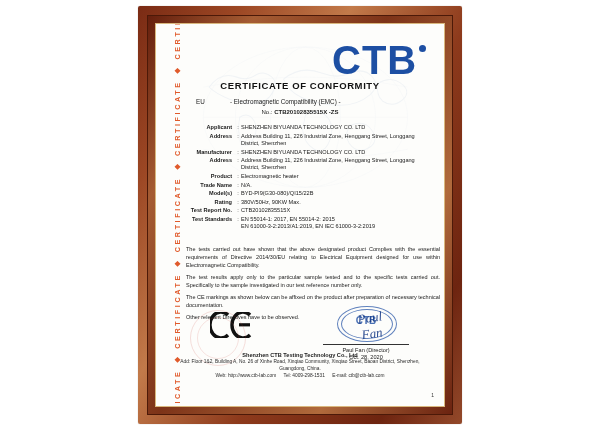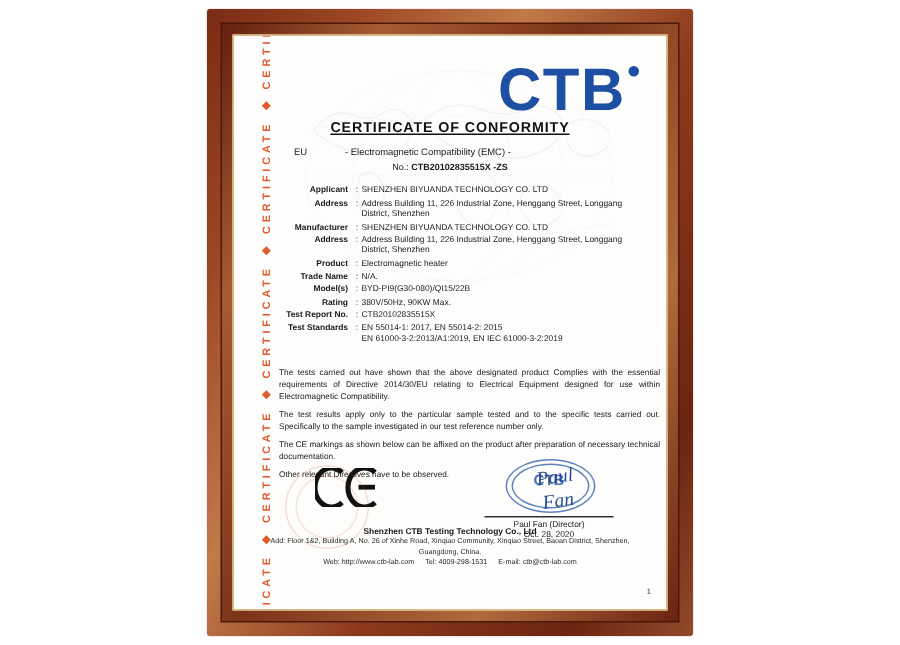--- a/index.html
+++ b/index.html
@@ -118,21 +118,20 @@
   }
   .cert-title {
     position: absolute;
     left: 0; right: 0;
     top: 56px;
     text-align: center;
     font-size: 9.5px;
     font-weight: bold;
     letter-spacing: 0.6px;
     color: #111111;
-    text-decoration: underline;
   }
   .cert-sub {
     position: absolute;
     left: 40px;
     top: 74px;
     font-size: 6.3px;
     color: #1a1a1a;
   }
   .cert-sub .eu {
     display: inline-block;

